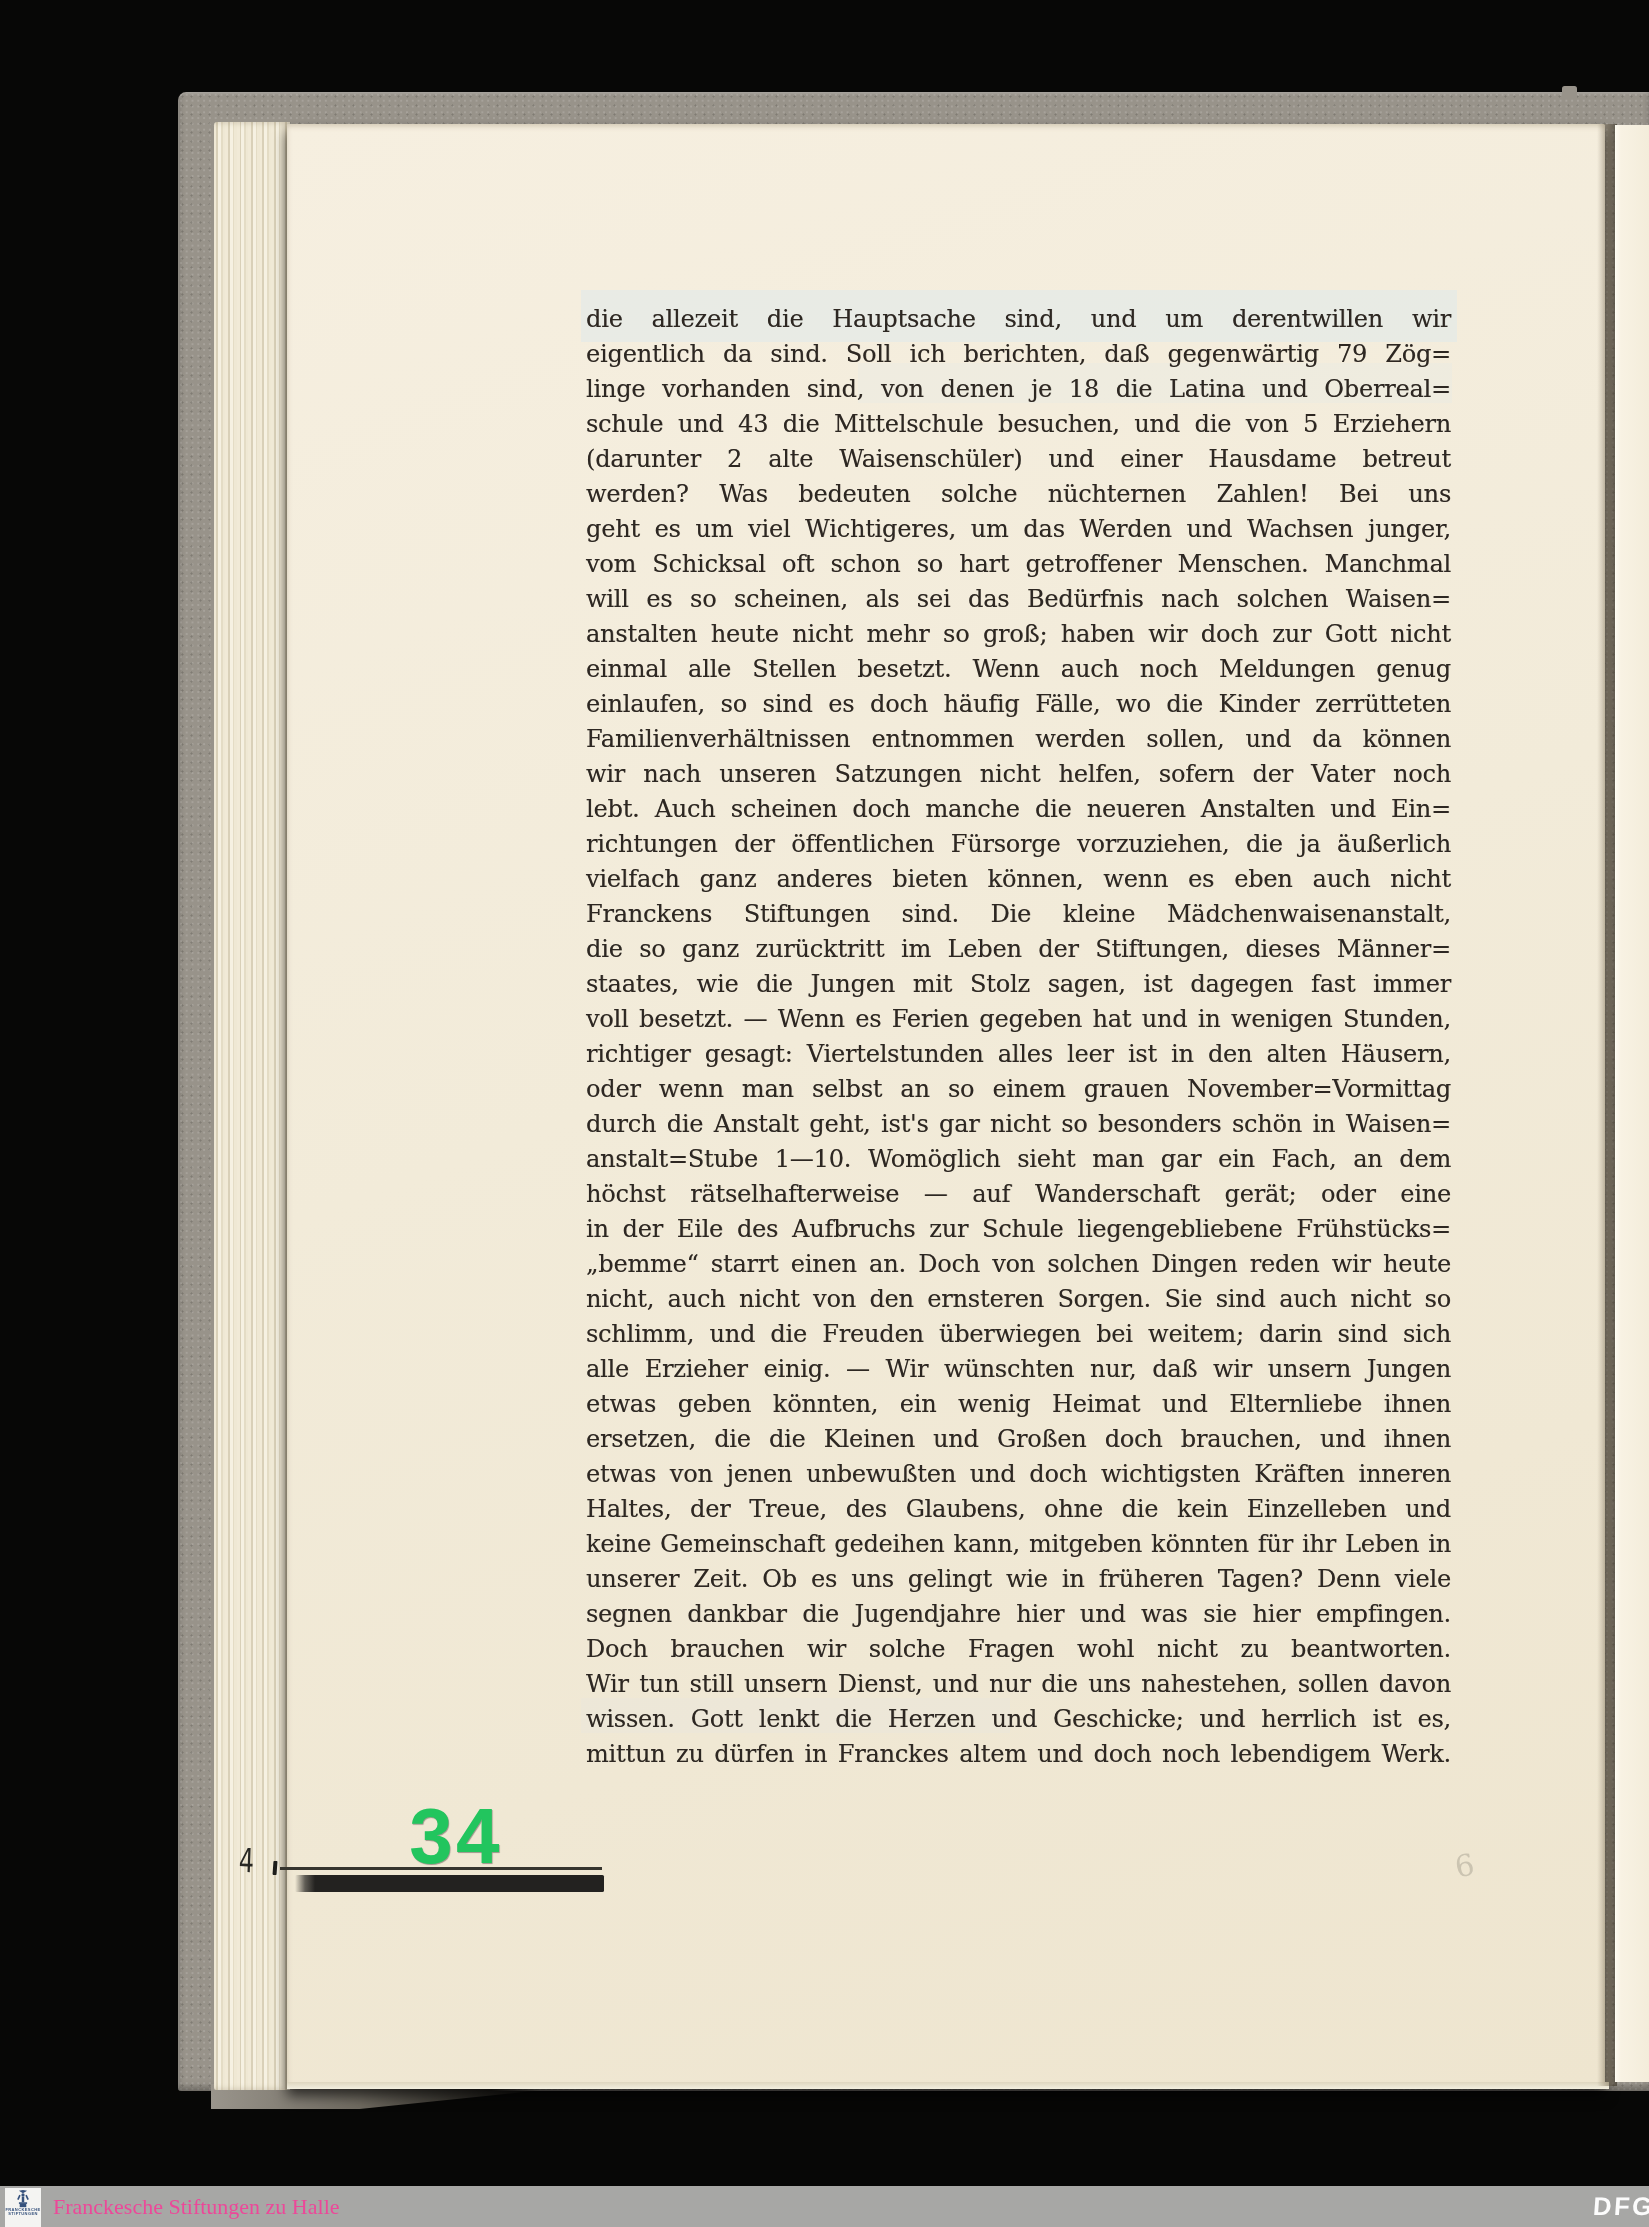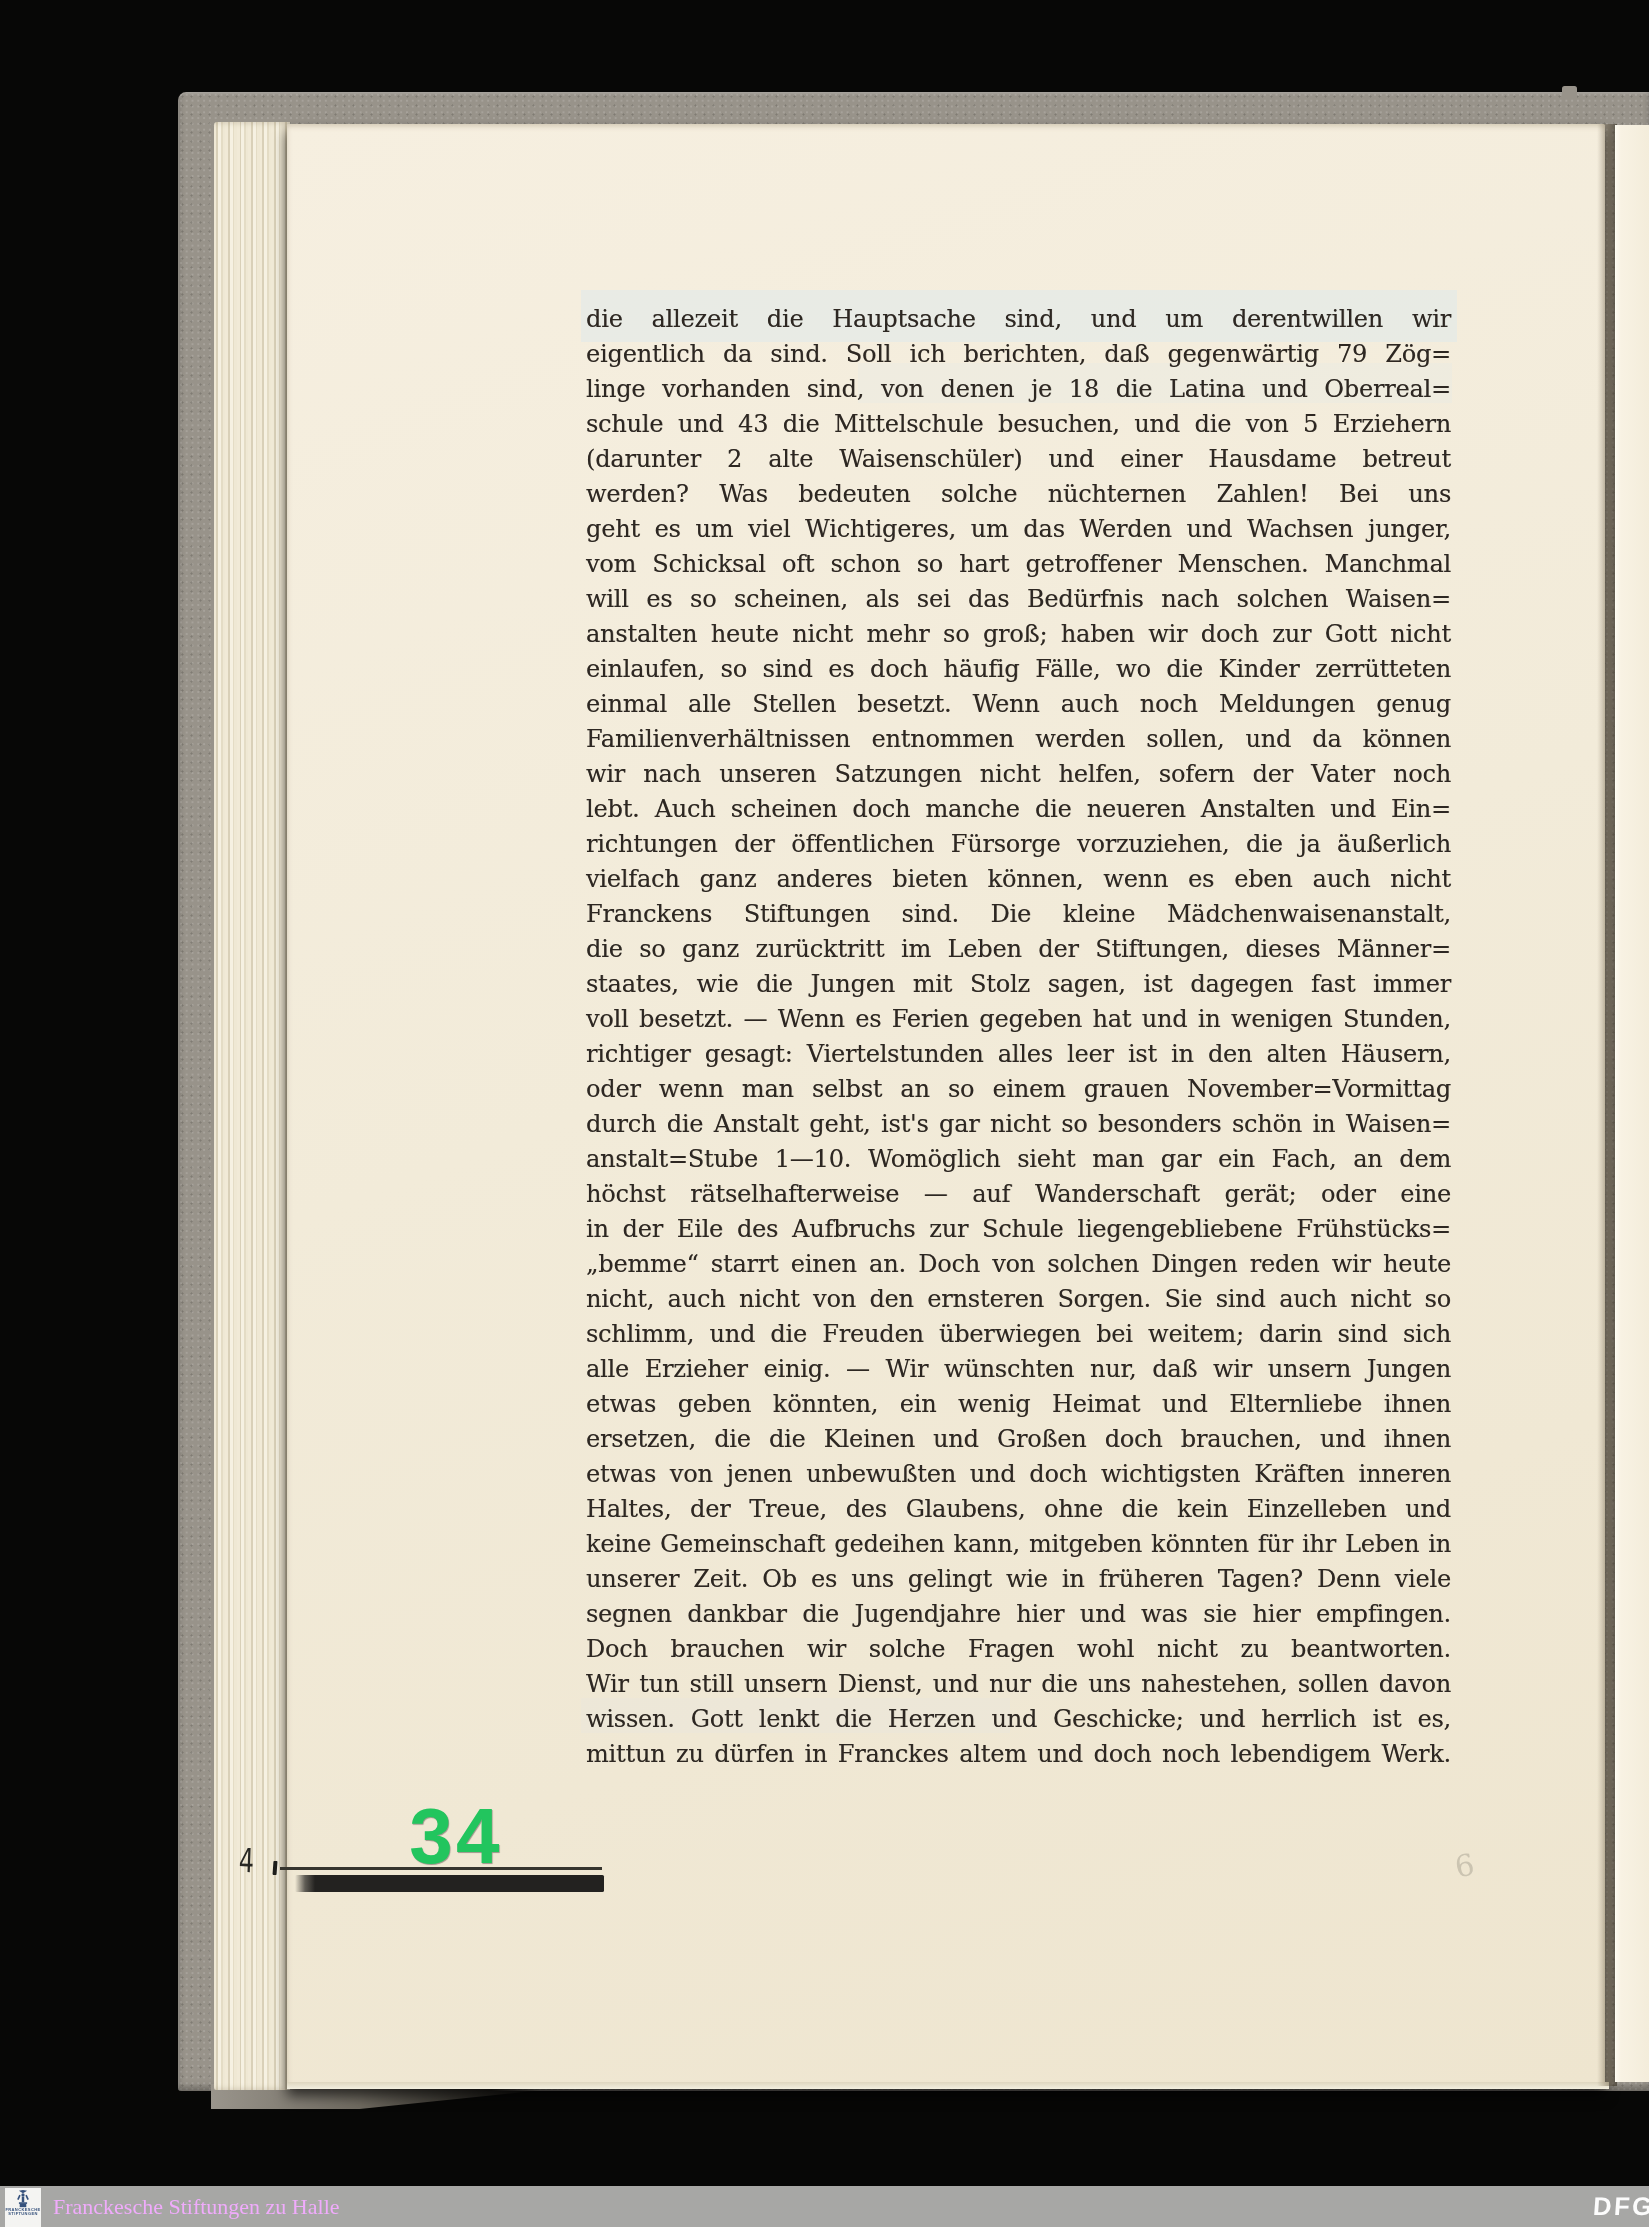--- a/index.html
+++ b/index.html
@@ -81,21 +81,21 @@
   .pencil-right{position:absolute;left:1455px;top:1848px;font-size:30px;color:#b9b2a1;
          transform:rotate(-10deg);opacity:.65;}
 
   
   .footer-bar{position:absolute;left:0;top:2186px;width:1650px;height:41px;background:var(--footer_bar);}
   .logo-box{position:absolute;left:5px;top:2188px;width:36px;height:40px;background:#f4f4f2;
          display:flex;flex-direction:column;align-items:center;justify-content:flex-start;padding-top:1.6px;box-sizing:border-box;}
   .logo-text{font-family:"Liberation Sans", sans-serif;font-size:4px;line-height:4.6px;
          letter-spacing:0.4px;color:var(--logo_blue);text-align:center;font-weight:bold;}
   .footer-title{position:absolute;left:53px;top:2186px;height:41px;line-height:41px;
-         font-family:"Liberation Serif", serif;font-size:22px;color:#f0abfc;}
+         font-family:"Liberation Serif", serif;font-size:22px;color:#ec4899;}
   .dfg{position:absolute;left:1593px;top:2186px;height:41px;line-height:41px;
          font-family:"Liberation Sans", sans-serif;font-weight:800;font-size:25.6px;
          letter-spacing:2.5px;color:#fcfcfc;transform:skewX(-4deg);}
 </style>
 </head>
 <body>
 
 <div id="canvas">
 
   <div class="cover"></div>
@@ -115,22 +115,22 @@
       <div class="text-line">die allezeit die Hauptsache sind, und um derentwillen wir</div>
       <div class="text-line">eigentlich da sind. Soll ich berichten, daß gegenwärtig 79 Zög=</div>
       <div class="text-line">linge vorhanden sind, von denen je 18 die Latina und Oberreal=</div>
       <div class="text-line">schule und 43 die Mittelschule besuchen, und die von 5 Erziehern</div>
       <div class="text-line">(darunter 2 alte Waisenschüler) und einer Hausdame betreut</div>
       <div class="text-line">werden? Was bedeuten solche nüchternen Zahlen! Bei uns</div>
       <div class="text-line">geht es um viel Wichtigeres, um das Werden und Wachsen junger,</div>
       <div class="text-line">vom Schicksal oft schon so hart getroffener Menschen. Manchmal</div>
       <div class="text-line">will es so scheinen, als sei das Bedürfnis nach solchen Waisen=</div>
       <div class="text-line">anstalten heute nicht mehr so groß; haben wir doch zur Gott nicht</div>
+      <div class="text-line">einmal alle Stellen besetzt. Wenn auch noch Meldungen genug</div>
       <div class="text-line">einlaufen, so sind es doch häufig Fälle, wo die Kinder zerrütteten</div>
-      <div class="text-line">einmal alle Stellen besetzt. Wenn auch noch Meldungen genug</div>
       <div class="text-line">Familienverhältnissen entnommen werden sollen, und da können</div>
       <div class="text-line">wir nach unseren Satzungen nicht helfen, sofern der Vater noch</div>
       <div class="text-line">lebt. Auch scheinen doch manche die neueren Anstalten und Ein=</div>
       <div class="text-line">richtungen der öffentlichen Fürsorge vorzuziehen, die ja äußerlich</div>
       <div class="text-line">vielfach ganz anderes bieten können, wenn es eben auch nicht</div>
       <div class="text-line">Franckens Stiftungen sind. Die kleine Mädchenwaisenanstalt,</div>
       <div class="text-line">die so ganz zurücktritt im Leben der Stiftungen, dieses Männer=</div>
       <div class="text-line">staates, wie die Jungen mit Stolz sagen, ist dagegen fast immer</div>
       <div class="text-line">voll besetzt. — Wenn es Ferien gegeben hat und in wenigen Stunden,</div>
       <div class="text-line">richtiger gesagt: Viertelstunden alles leer ist in den alten Häusern,</div>

